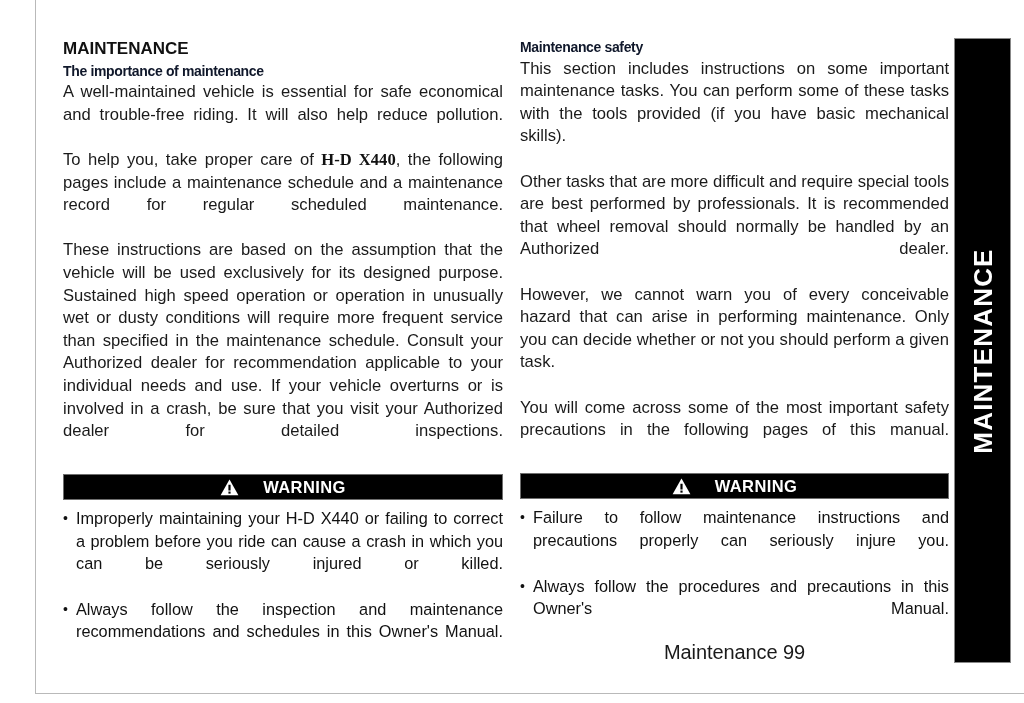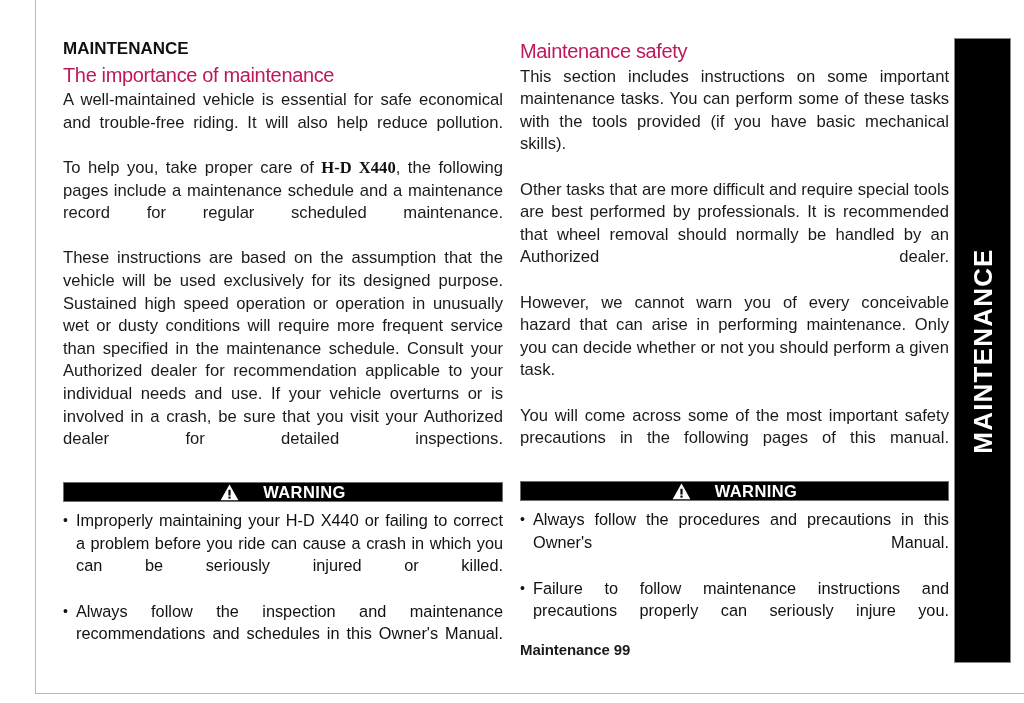--- a/index.html
+++ b/index.html
@@ -54,25 +54,25 @@
 
   h1.section-title {
     font-size: 17px;
     font-weight: bold;
     line-height: 1.33;
     margin: 0 0 1px 0;
     color: #111;
     letter-spacing: 0px;
   }
   h2.sub-title {
-    font-size: 20px;
-    font-weight: normal;
+    font-size: 14px;
+    font-weight: bold;
     line-height: 1.33;
     margin: 0 0 1px 0;
-    color: #be185d;
+    color: #0f172a;
     letter-spacing: -0.35px;
   }
 
   p.body-text {
     font-size: 16.6px;
     line-height: 22.6px;
     margin: 0;
     color: #1a1a1a;
     text-align: justify;
     text-justify: inter-word;
@@ -88,21 +88,21 @@
   }
 
   b, strong { font-weight: bold; color: #111; font-family: Liberation Serif, serif; }
 
   
   .warning-block { margin-top: 9px; }
 
   .warning-bar {
     background: #000000;
     color: #ffffff;
-    height: 20px;
+    height: 26px;
     display: flex;
     align-items: center;
     justify-content: center;
     gap: 24px;
     box-sizing: border-box;
     border: 1px solid #6e6e6e;
   }
   .warning-bar .warn-icon {
     display: inline-flex;
     align-items: center;
@@ -174,23 +174,23 @@
     font-weight: bold;
     letter-spacing: 1.2px;
   }
 
   
   .footer {
     position: absolute;
     left: 494px;
     top: 641px;
     width: 429px;
-    text-align: left;
-    font-size: 15px;
-    font-weight: bold;
+    text-align: center;
+    font-size: 20px;
+    font-weight: normal;
     color: #1a1a1a;
     letter-spacing: -0.1px;
   }
 </style>
 </head>
 <body>
 
 <div class="page">
 
   <div class="page-frame"></div>
@@ -264,24 +264,24 @@
             <svg width="19" height="17" viewBox="0 0 20 18" aria-hidden="true">
               <polygon points="10,0.6 19.4,17.2 0.6,17.2" fill="#ffffff"></polygon>
               <rect x="8.85" y="6.1" width="2.3" height="6.1" fill="#000000"></rect>
               <rect x="8.85" y="13.3" width="2.3" height="2.2" fill="#000000"></rect>
             </svg>
           </span>
           <span class="warn-label">WARNING</span>
         </div>
         <ul class="warning-list">
           <li>
+            <span class="li-text">Failure to follow maintenance instructions and precautions properly can seriously injure you.</span>
+          </li>
+          <li>
             <span class="li-text">Always follow the procedures and precautions in this Owner's Manual.</span>
-          </li>
-          <li>
-            <span class="li-text">Failure to follow maintenance instructions and precautions properly can seriously injure you.</span>
           </li>
         </ul>
       </div>
 
     </div>
 
   </div>
 
   <div class="footer">Maintenance 99</div>
 

